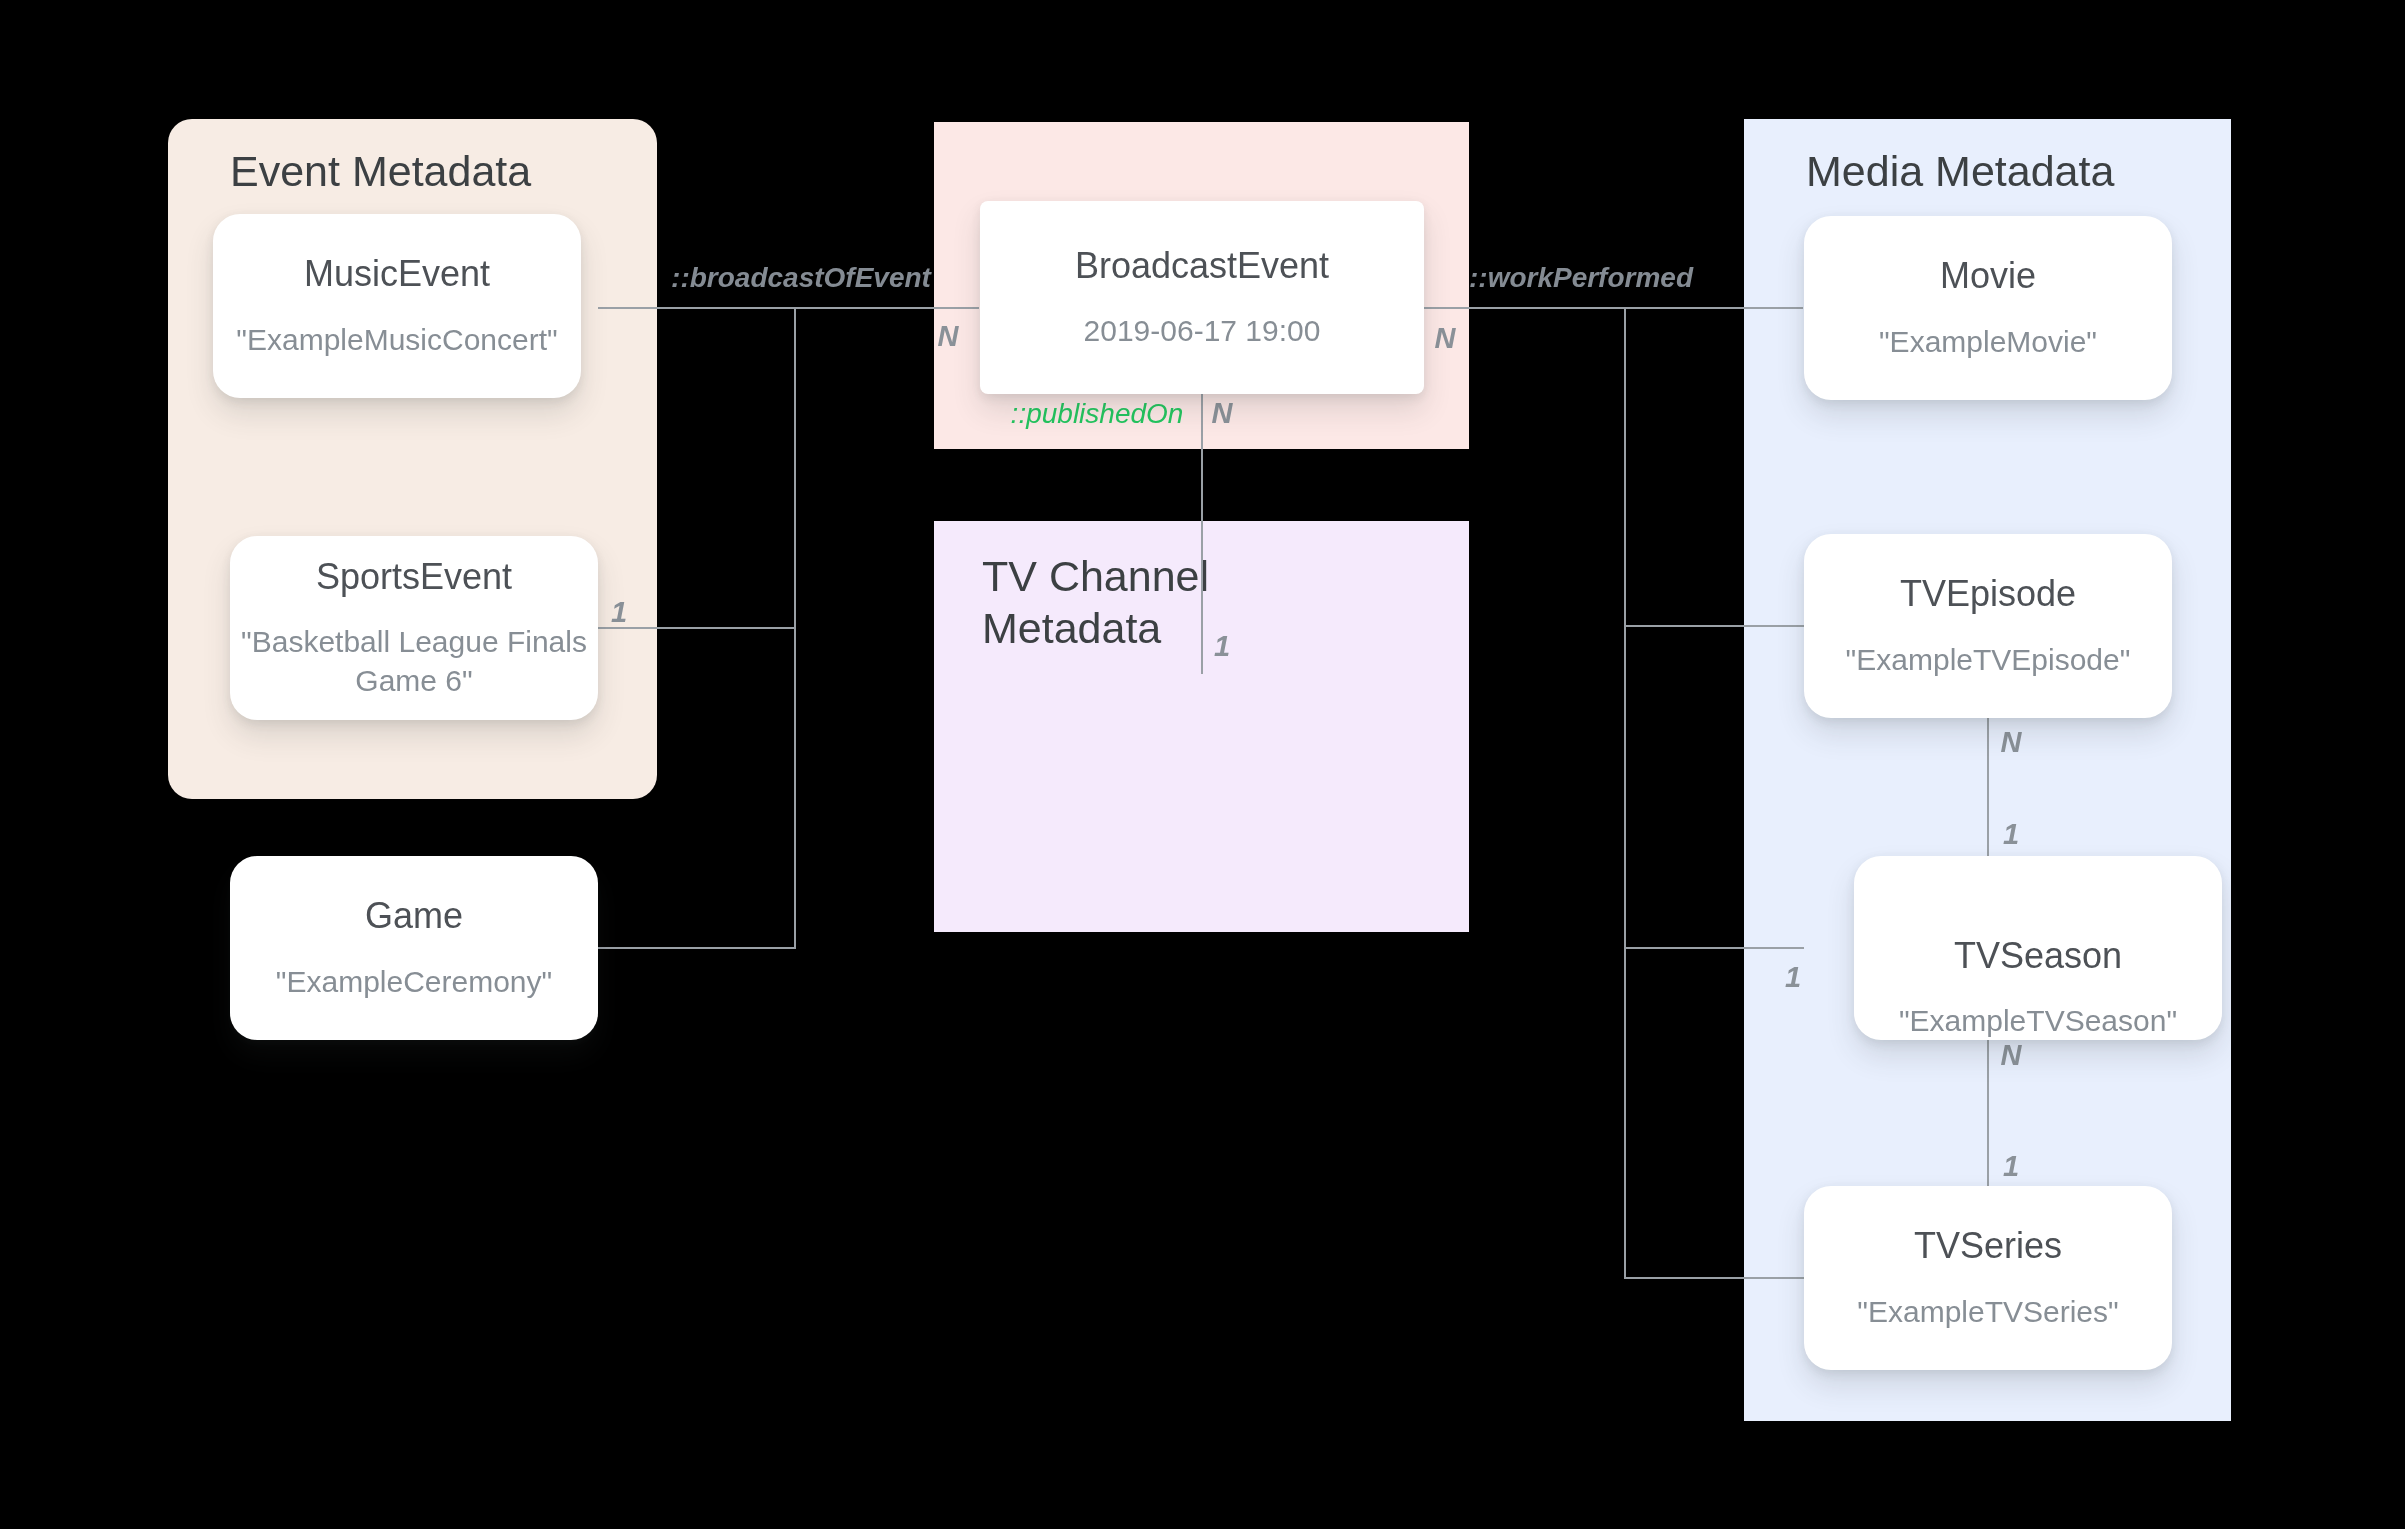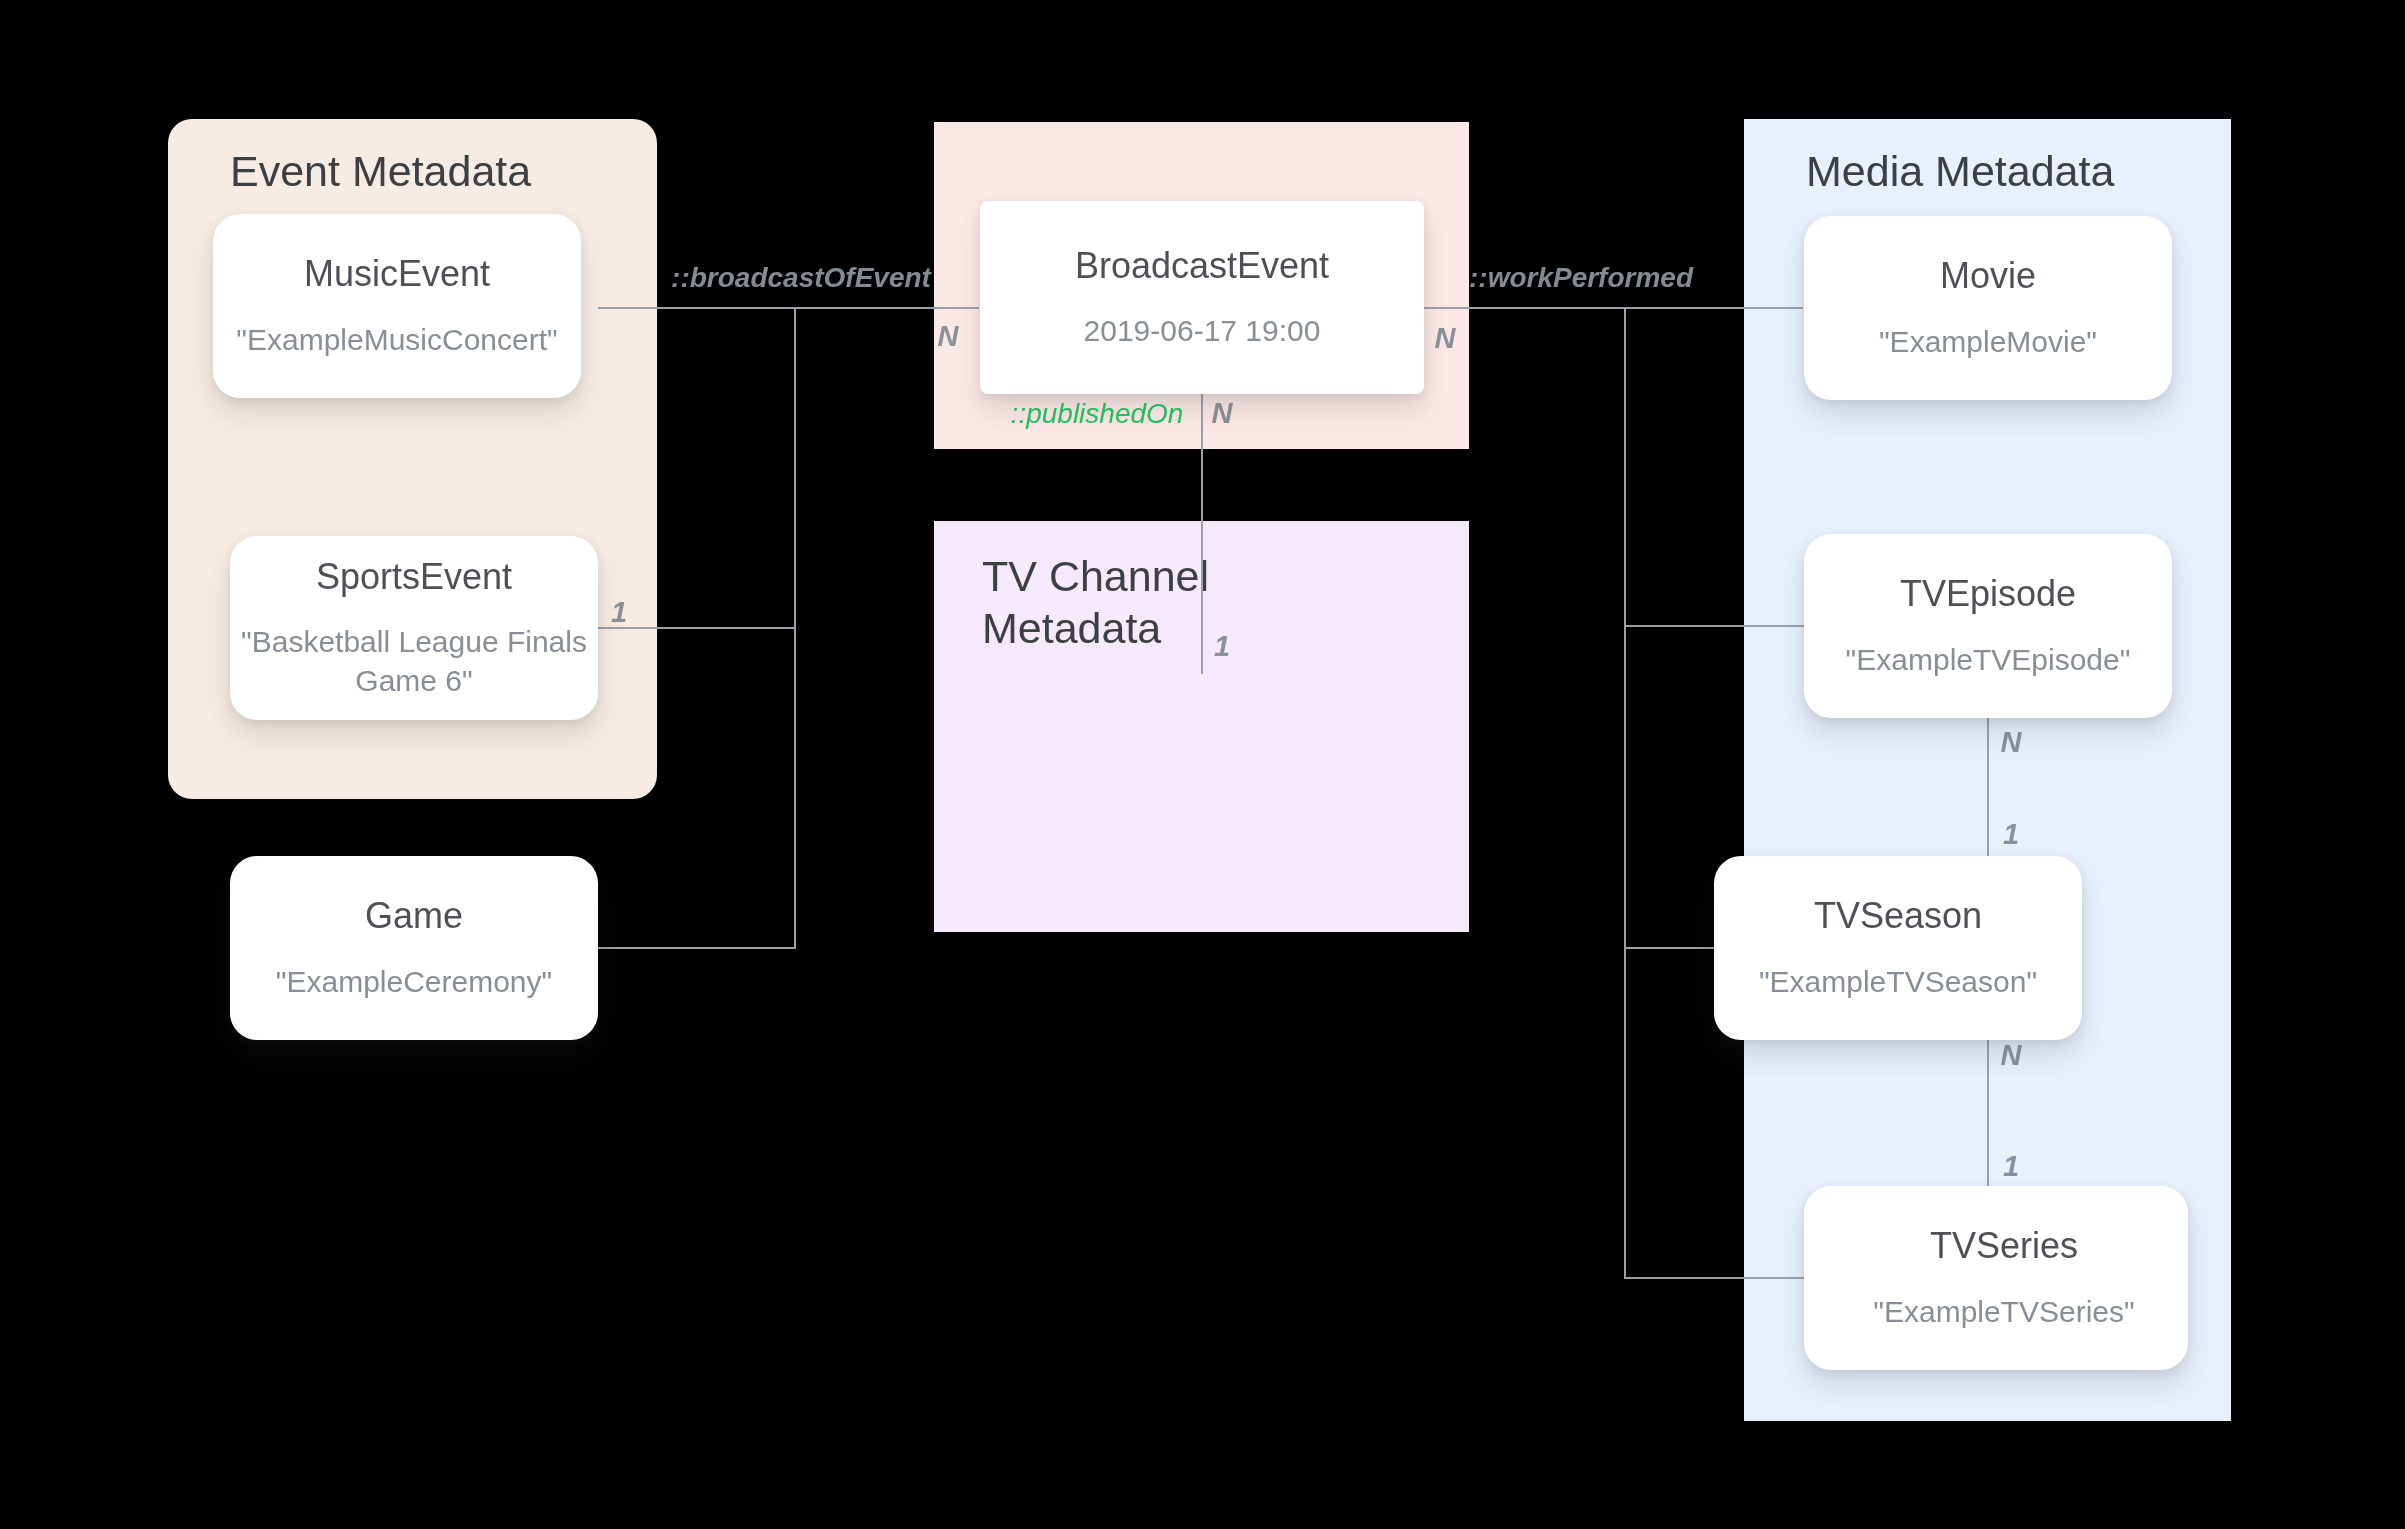--- a/index.html
+++ b/index.html
@@ -75,22 +75,22 @@
     padding: 0 5.7px;
   }
 
   .n-music     { left: 213px;  top: 214px;  width: 368px; height: 184px; }
   .n-sports    { left: 230px;  top: 536px;  width: 368px; height: 184px; }
   .n-event     { left: 230px;  top: 856px;  width: 368px; height: 184px; }
   .n-bevent    { left: 980px; top: 201px;  width: 444px; height: 193px; border-radius: 8px; }
   .n-bservice  { left: 980px; top: 674px;  width: 444px; height: 184px; }
   .n-movie     { left: 1804px; top: 216px;  width: 368px; height: 184px; align-items: center; }
   .n-episode   { left: 1804px; top: 534px;  width: 368px; height: 184px; }
-  .n-season    { left: 1714px; top: 856px;  width: 368px; height: 184px; }
-  .n-series    { left: 1804px; top: 1186px; width: 368px; height: 184px; padding-left: 16px; }
+  .n-season    { left: 1854px; top: 856px;  width: 368px; height: 184px; justify-content: flex-end; }
+  .n-series    { left: 1804px; top: 1186px; width: 368px; height: 184px; }
 
   
   .edge-label {
     position: absolute;
     transform: translate(-50%, -50%);
     font-style: italic;
     font-size: 28px;
     color: #22c55e;
     white-space: nowrap;
   }

